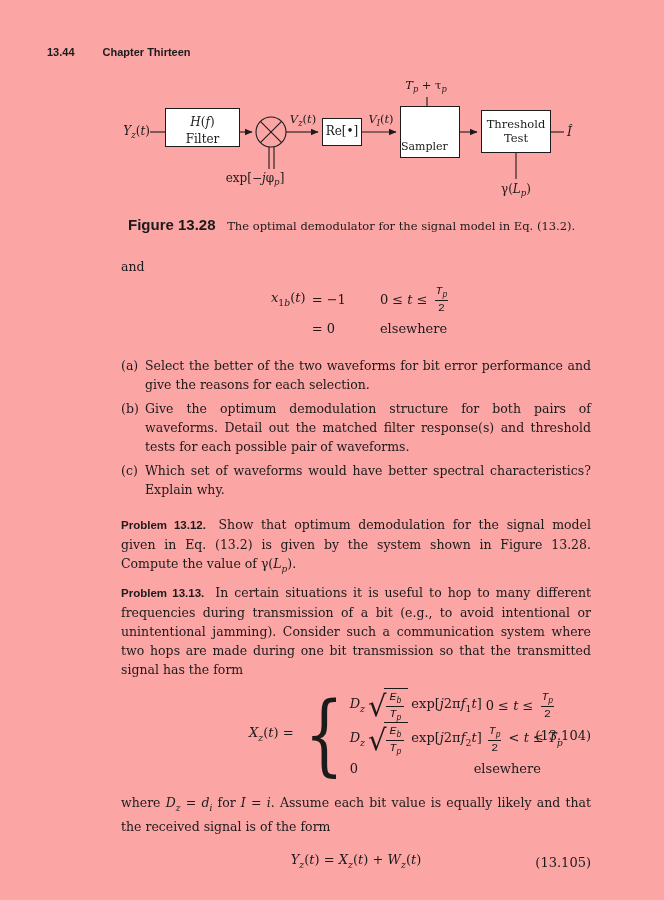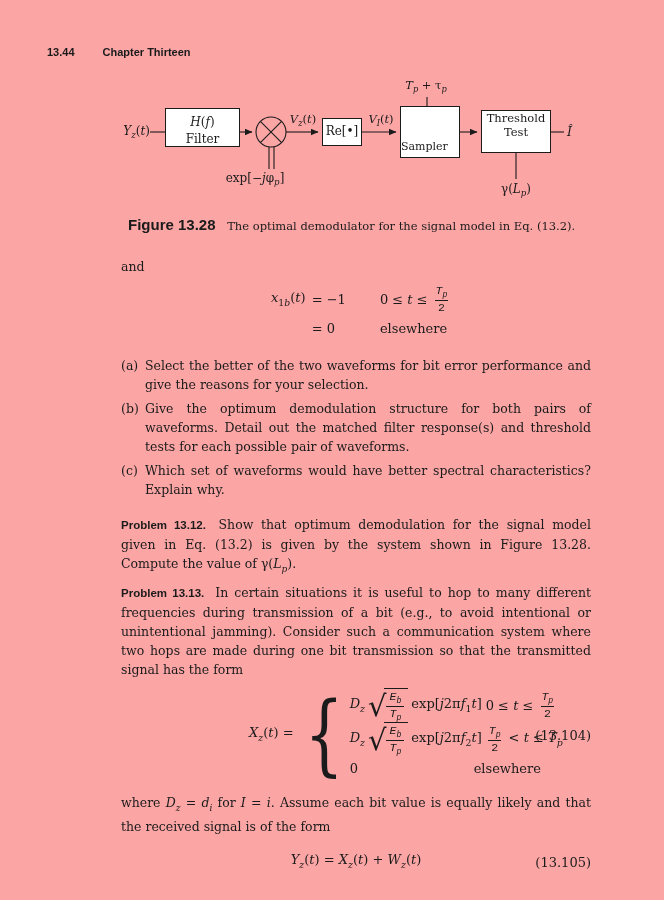--- a/index.html
+++ b/index.html
@@ -39,21 +39,21 @@
     background: #fff;
     text-align: center;
     font-size: 12px;
     line-height: 17px;
   }
   .dlabel { position: absolute; font-size: 12px; white-space: nowrap; line-height: 1.2; }
   .filter-box   { left:165px; top:32px;  width:75px; height:39px; padding-top:5px; }
   .re-box       { left:322px; top:42px;  width:40px; height:28px; line-height:25px; }
   .sampler-box  { left:400px; top:30px;  width:60px; height:52px; }
   .sampler-name { position:absolute; left:0; right:12px; bottom:2px; font-size:11px; }
-  .threshold-box{ left:481px; top:34px;  width:70px; height:43px; line-height:14px; font-size:11.5px; }
+  .threshold-box{ left:481px; top:34px;  width:70px; height:43px; padding-top:6px; line-height:14px; font-size:11.5px; }
   .input-label  { left:104px; top:48px;  width:46px; text-align:right; }
   .phase-label  { left:198px; top:95px;  width:114px; text-align:center; }
   .vz-label     { left:285px; top:37px;  width:36px; text-align:center; font-size:11.5px; }
   .vi-label     { left:363px; top:37px;  width:36px; text-align:center; font-size:11.5px; }
   .clock-label  { left:392px; top:3px;   width:68px; text-align:center; font-size:11.5px; }
   .output-label { left:567px; top:48px;  font-size:12.5px; }
   .gamma-label  { left:484px; top:106px; width:64px; text-align:center; }
 
   .caption { margin: 10px 0 0 128px; font-size: 11.5px; }
   .cap-label { font-family:Liberation Sans, sans-serif; font-weight:bold; font-size:15px; margin-right:8px; }
@@ -219,21 +219,21 @@
         </span>
         <span class="col-lhs"></span>
         <span class="col-val">= 0</span>
         <span class="col-cond">elsewhere</span>
       </div>
     </div>
 
     <ol class="qlist">
       <li class="qitem">
         <span class="qmark">(a)</span>
-        <span class="qtext">Select the better of the two waveforms for bit error performance and give the reasons for your selection.</span>
+        <span class="qtext">Select the better of the two waveforms for bit error performance and give the reasons for each selection.</span>
       </li>
       <li class="qitem">
         <span class="qmark">(b)</span>
         <span class="qtext">Give the optimum demodulation structure for both pairs of waveforms. Detail out the matched filter response(s) and threshold tests for each possible pair of waveforms.</span>
       </li>
       <li class="qitem">
         <span class="qmark">(c)</span>
         <span class="qtext">Which set of waveforms would have better spectral characteristics? Explain why.</span>
       </li>
     </ol>

